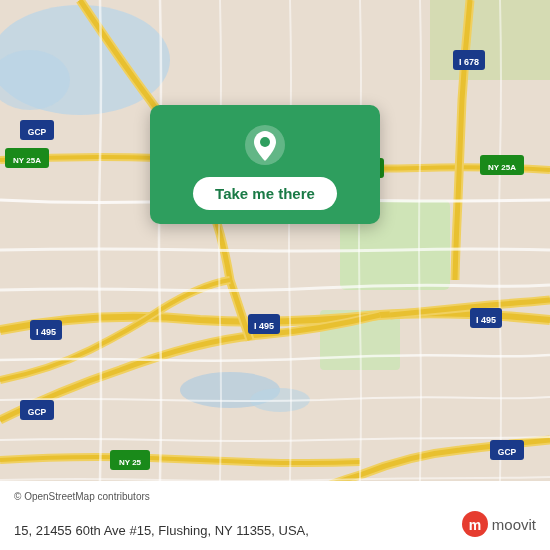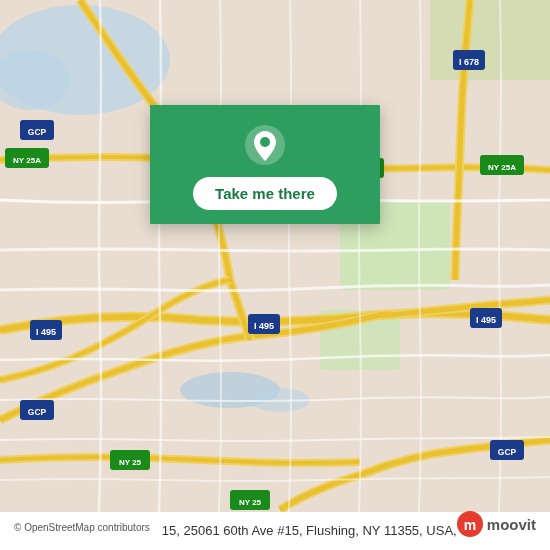--- a/index.html
+++ b/index.html
@@ -19,21 +19,21 @@
       width: 100%; height: 100%;
     }
 
     
     .location-card {
       position: absolute;
       top: 105px;
       left: 150px;
       width: 230px;
       background: #2e9e5e;
-      border-radius: 1px;
+      border-radius: 10px;
       display: flex;
       flex-direction: column;
       align-items: center;
       padding: 18px 20px 14px 20px;
       box-shadow: 0 4px 16px rgba(0,0,0,0.25);
     }
 
     .pin-icon {
       width: 44px;
       height: 44px;
@@ -54,22 +54,22 @@
 
     
     .bottom-bar {
       position: absolute;
       bottom: 0;
       left: 0;
       width: 100%;
       background: white;
       padding: 10px 14px 10px 14px;
       display: flex;
-      flex-direction: row;
-      gap: 12px;
+      flex-direction: column;
+      gap: 18px;
     }
 
     .address-text {
       font-size: 13px;
       color: #333;
       line-height: 1.4;
     }
 
     .osm-attribution {
       font-size: 10px;
@@ -197,26 +197,26 @@
 
     <button class="take-me-btn">Take me there</button>
   </div>
 
   <div class="bottom-bar">
     <div class="osm-attribution">
       <span>© OpenStreetMap contributors</span>
     </div>
     <div style="display:flex; justify-content:space-between; align-items:flex-end;">
       <div>
-        <div class="address-text">15, 25061 60th Ave #15, Flushing, NY 11355, USA,</div>
+        <div class="address-text">15, 21455 60th Ave #15, Flushing, NY 11355, USA,</div>
       </div>
 
       <div class="moovit-logo">
         <svg width="28" height="28" viewBox="0 0 28 28">
           <circle cx="14" cy="14" r="13" fill="#e63c2f"></circle>
           <text x="14" y="20" text-anchor="middle" fill="white" font-size="14" font-weight="900" font-family="Arial Black, Arial">m</text>
         </svg>
-        <span style="font-size:15px; font-weight:bold; color:#555; font-family:Arial;">moovit</span>
+        <span style="font-size:15px; font-weight:normal; color:#555; font-family:Arial;">moovit</span>
       </div>
     </div>
   </div>
 
 </div>
 
 </body></html>

